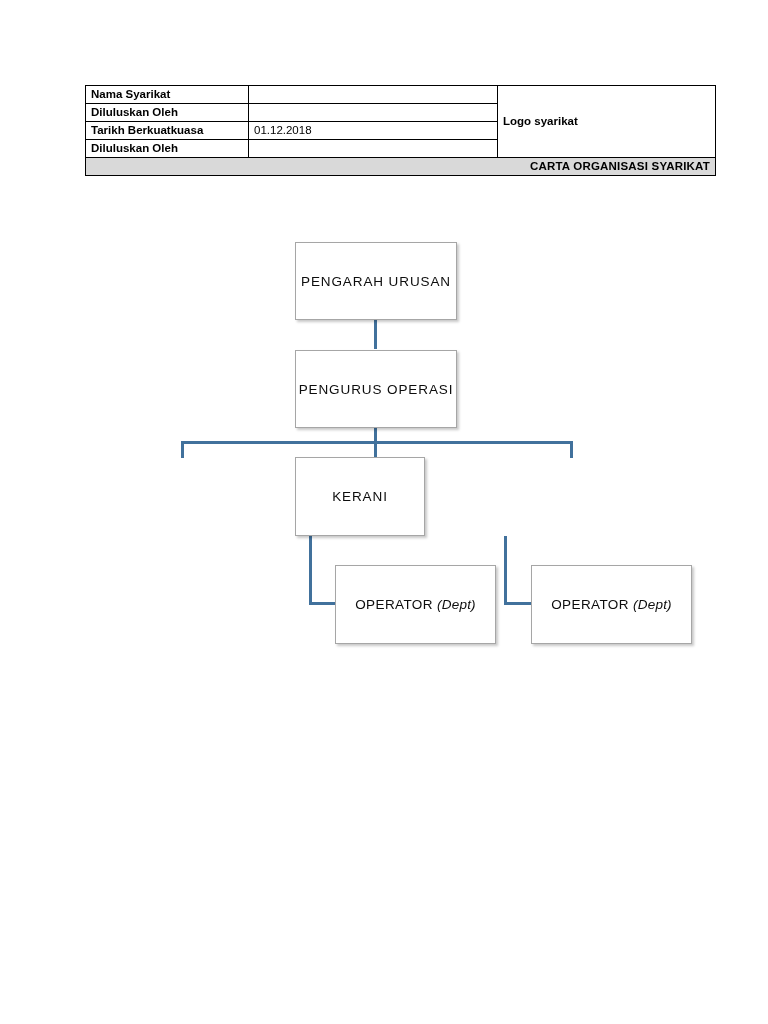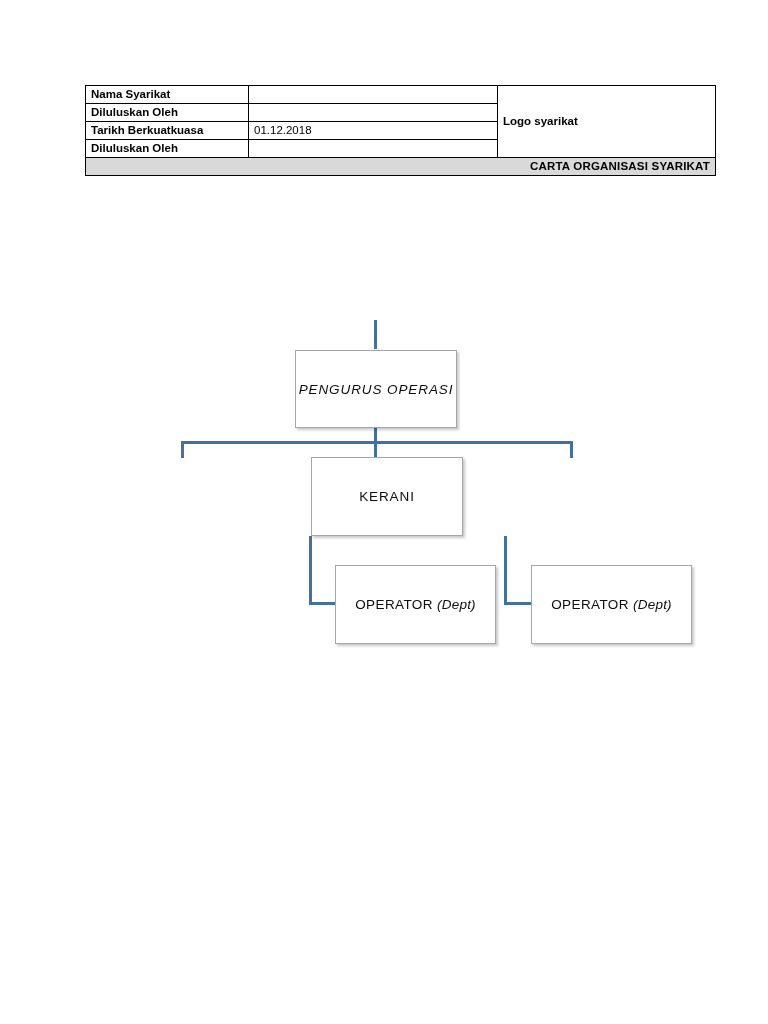--- a/index.html
+++ b/index.html
@@ -124,27 +124,30 @@
     <div class="conn" style="left:181px; top:441px; width:3px; height:17px;"></div>
     <div class="conn" style="left:374px; top:441px; width:3px; height:17px;"></div>
     <div class="conn" style="left:570px; top:441px; width:3px; height:17px;"></div>
 
     <div class="conn" style="left:309px; top:536px; width:3px; height:69px;"></div>
     <div class="conn" style="left:309px; top:602px; width:27px; height:3px;"></div>
 
     <div class="conn" style="left:504px; top:536px; width:3px; height:69px;"></div>
     <div class="conn" style="left:504px; top:602px; width:27px; height:3px;"></div>
 
+    <div class="node" style="left:295px; top:242px; width:162px; height:78px;">
+      <span class="label">PENGARAH URUSAN</span>
+    </div>
 
-    <div class="node" style="left:295px; top:350px; width:162px; height:78px;font-style:italic;">
+    <div class="node" style="left:295px; top:350px; width:162px; height:78px;">
       <span class="label">PENGURUS OPERASI</span>
     </div>
 
 
-    <div class="node" style="left:311px; top:457px; width:152px; height:79px;">
+    <div class="node" style="left:295px; top:457px; width:130px; height:79px;">
       <span class="label">KERANI</span>
     </div>
 
 
     <div class="node tight" style="left:335px; top:565px; width:161px; height:79px;">
       <span class="label"><span>OPERATOR </span><span class="dept">(Dept)</span></span>
     </div>
 
     <div class="node tight" style="left:531px; top:565px; width:161px; height:79px;">
       <span class="label"><span>OPERATOR </span><span class="dept">(Dept)</span></span>

